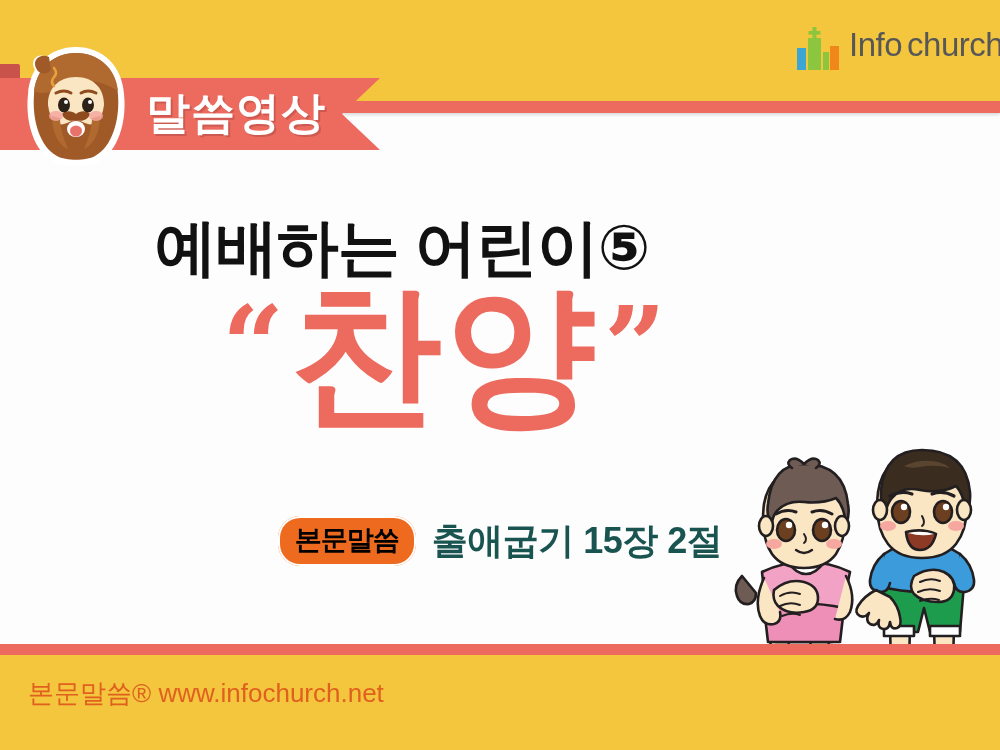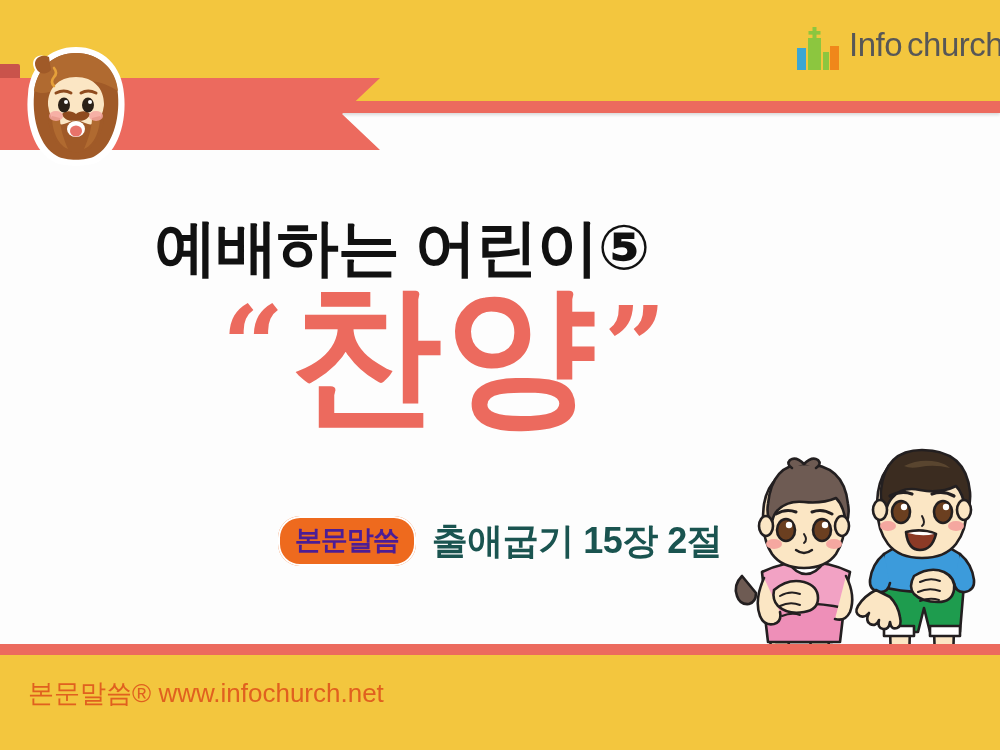--- a/index.html
+++ b/index.html
@@ -69,21 +69,21 @@
     margin-top:-14px;
   }
 
   
   .scripture-row{
     position:absolute;left:0;top:516px;width:1000px;
     text-align:center;white-space:nowrap;
   }
   .scripture-badge{
     display:inline-block;vertical-align:middle;
-    background:#EE6A1E;color:#4c1d95;
+    background:#EE6A1E;color:#000000;
     border-radius:22px;
     padding:6px 17px 8px 17px;
     font-size:27px;font-weight:bold;letter-spacing:-1px;
     box-shadow:0 0 0 2px #ffffff inset;
     margin-right:16px;
   }
   .scripture-ref{
     display:inline-block;vertical-align:middle;
     color:#1A5450;font-size:36px;font-weight:bold;letter-spacing:-0.5px;
   }
@@ -125,20 +125,21 @@
         <rect x="13.5" y="5" width="12" height="3.6" fill="#8CC63F"></rect>
       </svg>
     </span>
     <span style="color:#575757;font-size:33px;letter-spacing:-0.5px;white-space:nowrap;">
       <span>Info</span><span style="display:inline-block;width:5px;"></span><span>church</span>
     </span>
   </div>
 
   <div class="ribbon-fold"></div>
   <div class="ribbon"></div>
+  <div class="ribbon-label">말씀영상</div>
 
   <div class="mascot">
     <svg width="116" height="126" viewBox="0 0 116 126">
       <g>
 
         <path d="M58 3 C85 3 104 22 106 50 C109 78 100 108 80 118 C70 123 46 123 36 118 C16 108 7 78 10 50 C12 22 31 3 58 3 Z" fill="#ffffff"></path>
         <path d="M30 14 C22 8 12 14 16 24 C19 32 28 32 32 27 Z" fill="#ffffff"></path>
 
         <path d="M58 9 C82 9 99 26 100 51 C102 76 94 103 77 112 C68 117 48 117 39 112 C22 103 14 76 16 51 C17 26 34 9 58 9 Z" fill="#A05A28"></path>
 

